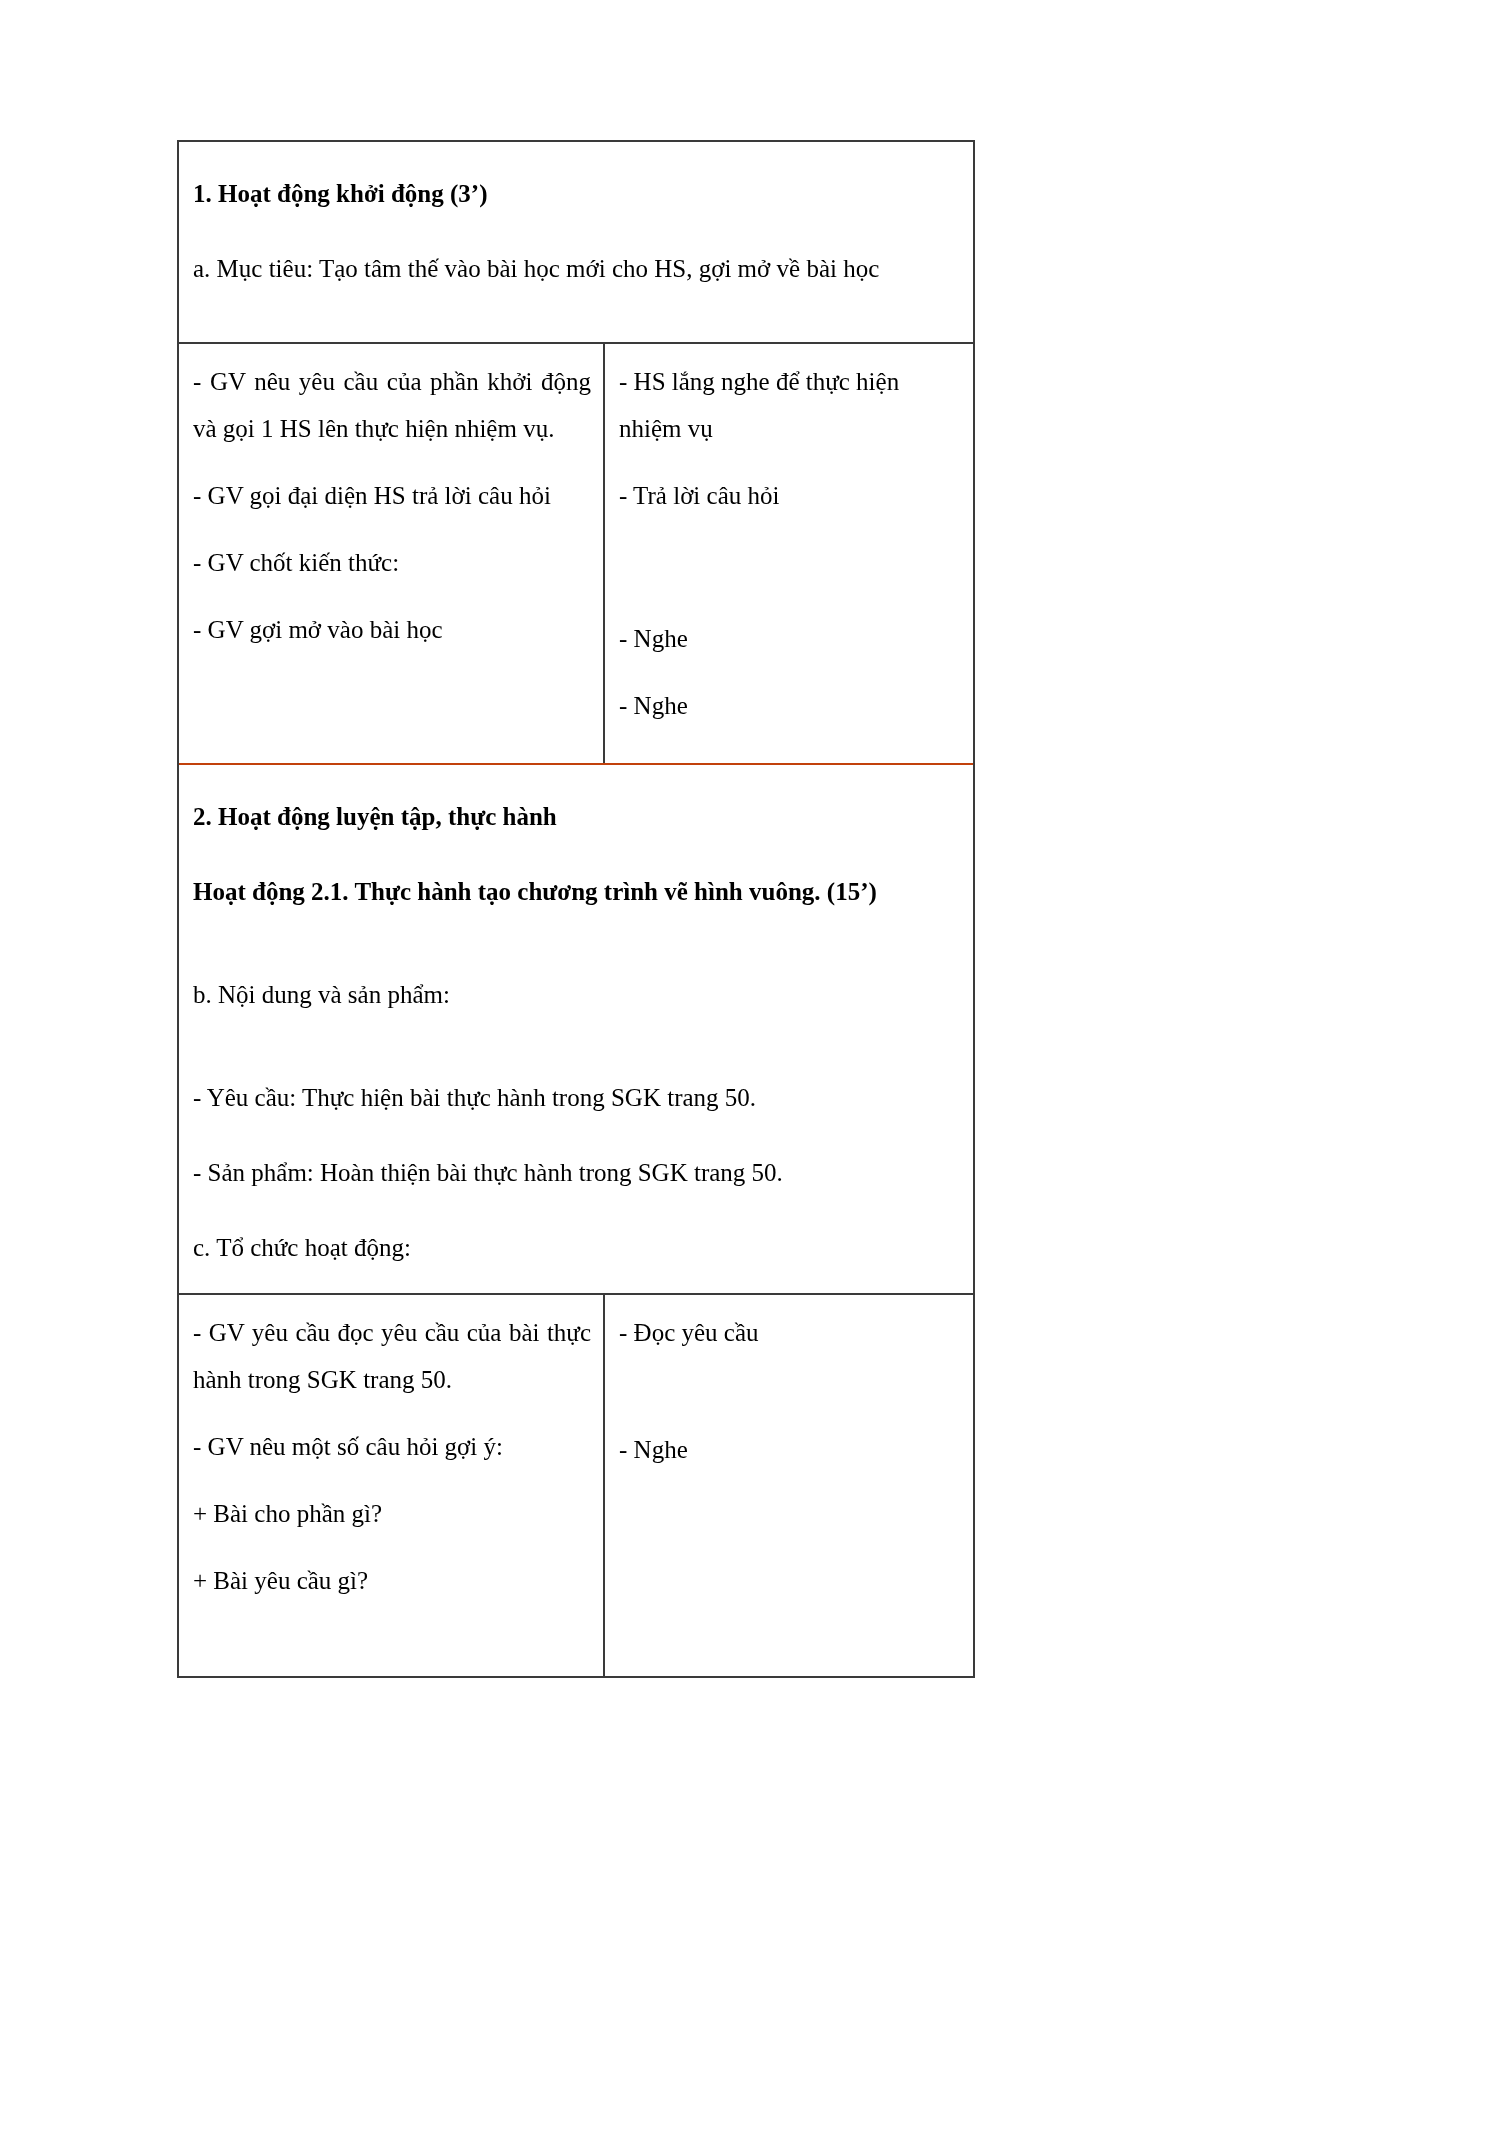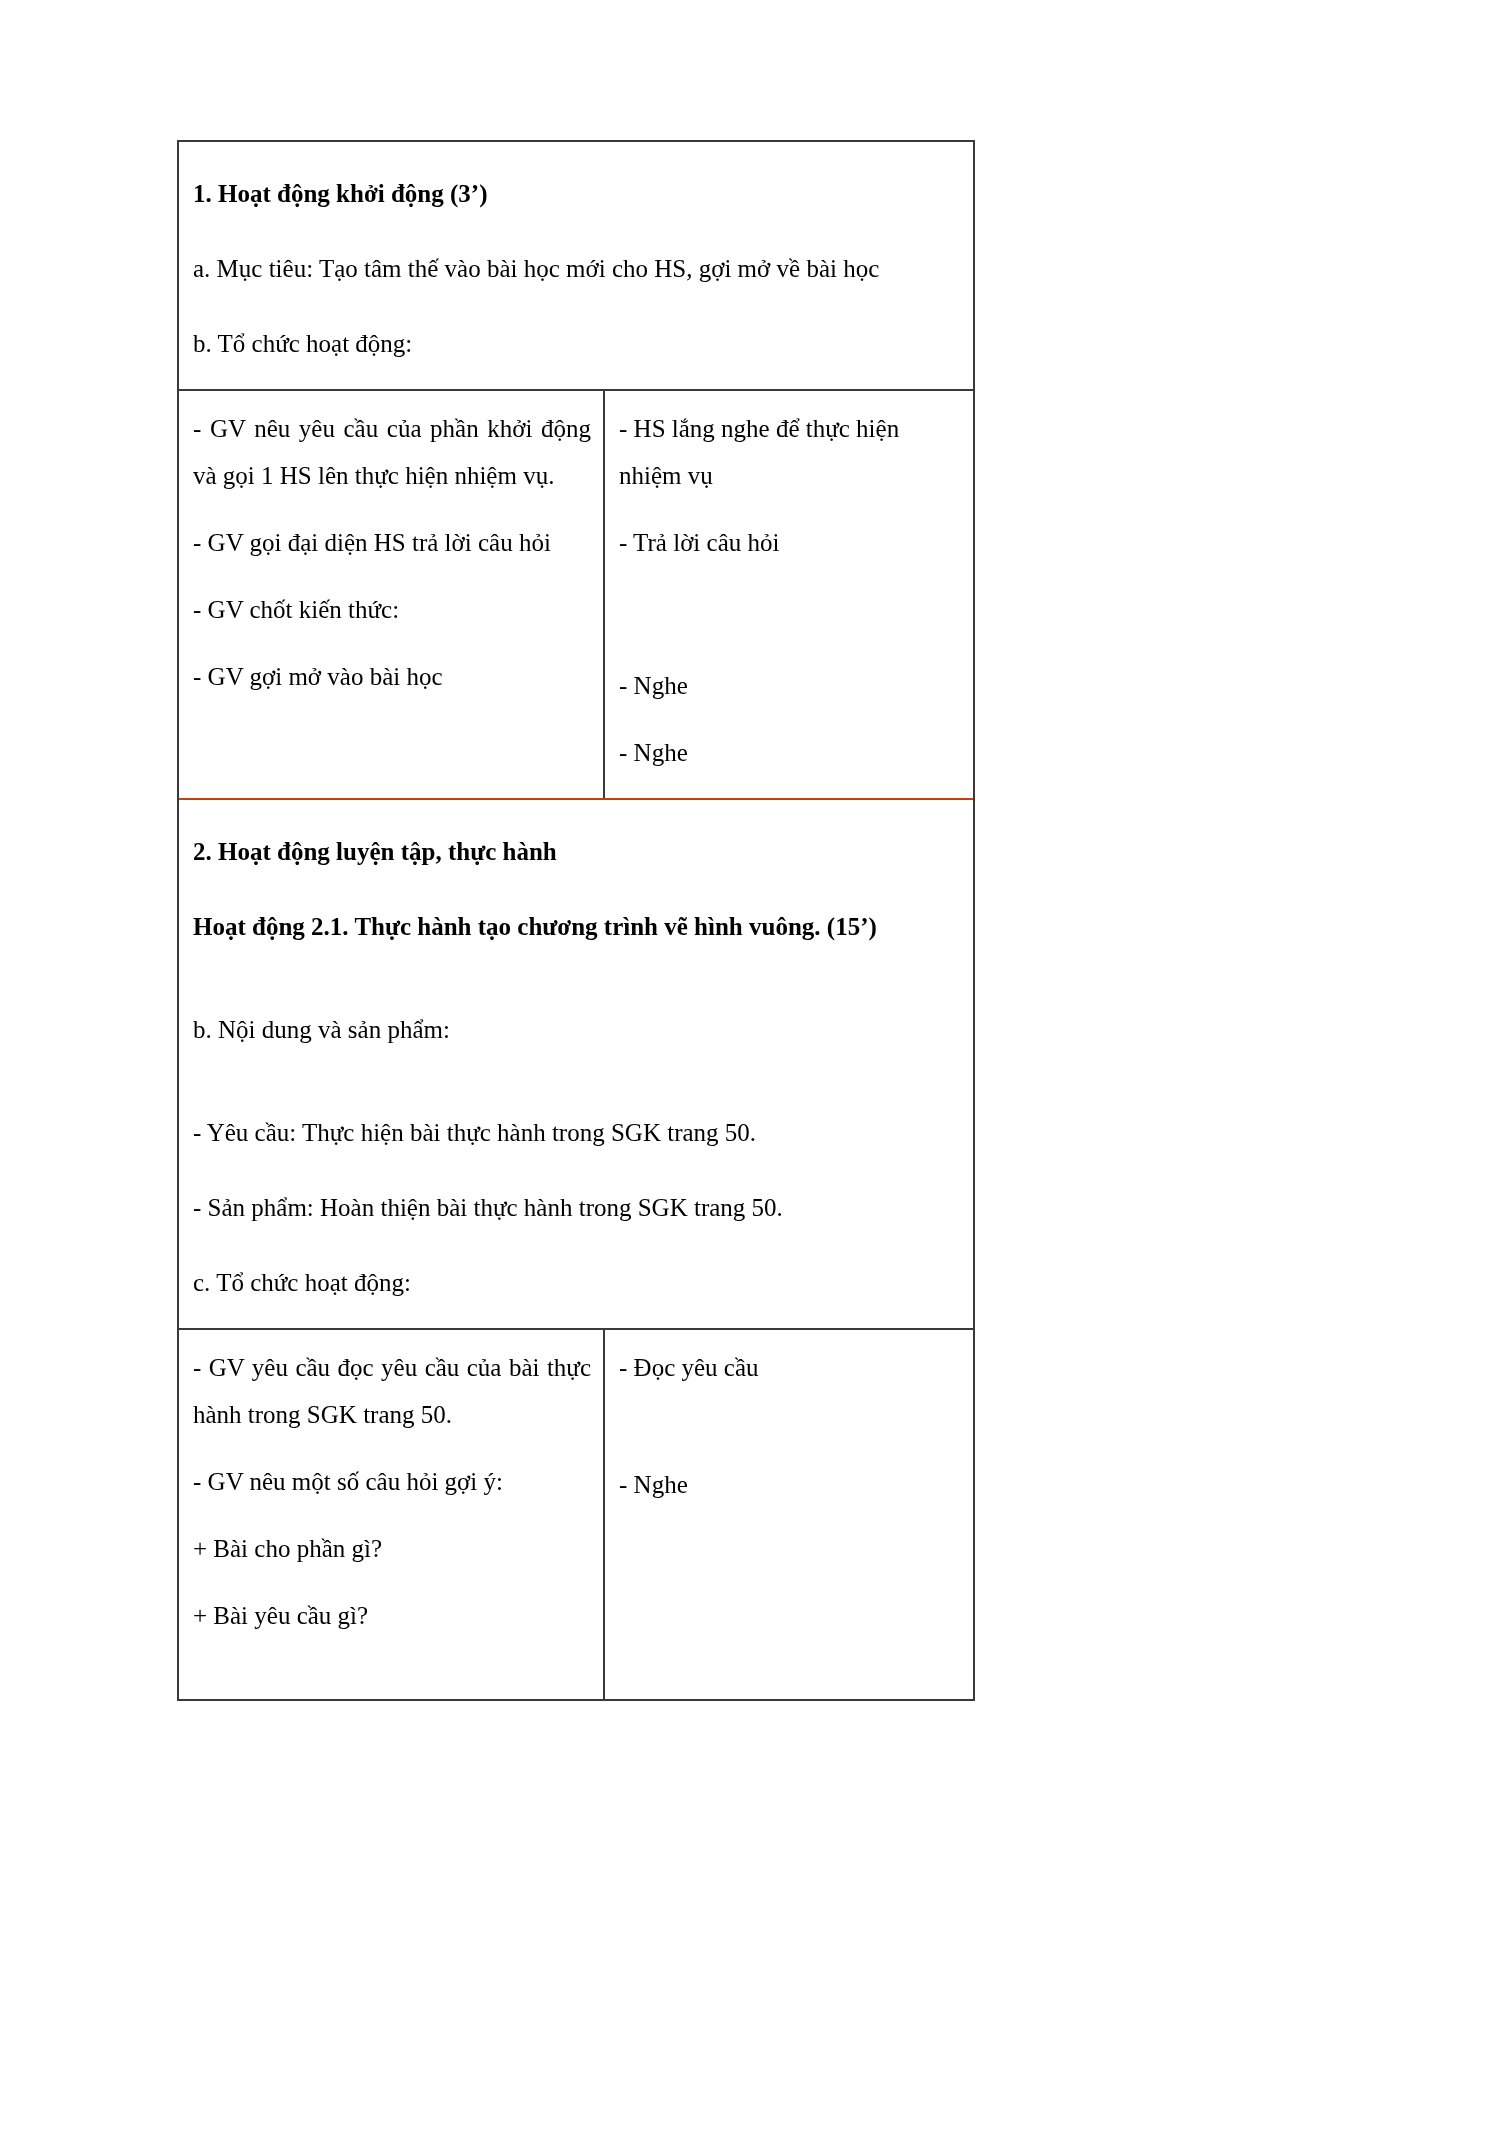--- a/index.html
+++ b/index.html
@@ -55,21 +55,21 @@
 
   
   .act-table {
     width: 100%;
     border-collapse: collapse;
     table-layout: fixed;
     border-top: 2px solid #3a3a3a;
   }
   .act-table td {
     vertical-align: top;
-    padding: 14px 12px 4px 14px;
+    padding: 14px 12px 16px 14px;
     border: 0;
   }
   .act-table td.col-left {
     width: 398px;
     border-right: 2px solid #3a3a3a;
     text-align: justify;
     text-justify: inter-word;
   }
   .act-table td.col-right {
     width: auto;
@@ -102,21 +102,20 @@
 <div id="page">
 
   <div id="doc-frame">
 
     <div class="block heading-block">
       <div class="gap-12"></div>
       <p class="para bold">1. Hoạt động khởi động (3’)</p>
       <div class="gap-28"></div>
       <p class="para">a. Mục tiêu: Tạo tâm thế vào bài học mới cho HS, gợi mở về bài học</p>
       <div class="gap-28"></div>
-      <p class="para">b. Tổ chức hoạt động:</p>
       <div class="gap-20"></div>
     </div>
 
     <table class="act-table">
       <tbody>
           <tr>
         <td class="col-left">
           <p class="para justified">- GV nêu yêu cầu của phần khởi động và gọi 1 HS lên thực hiện nhiệm vụ.</p>
           <div class="gap-20"></div>
           <p class="para">- GV gọi đại diện HS trả lời câu hỏi</p>

